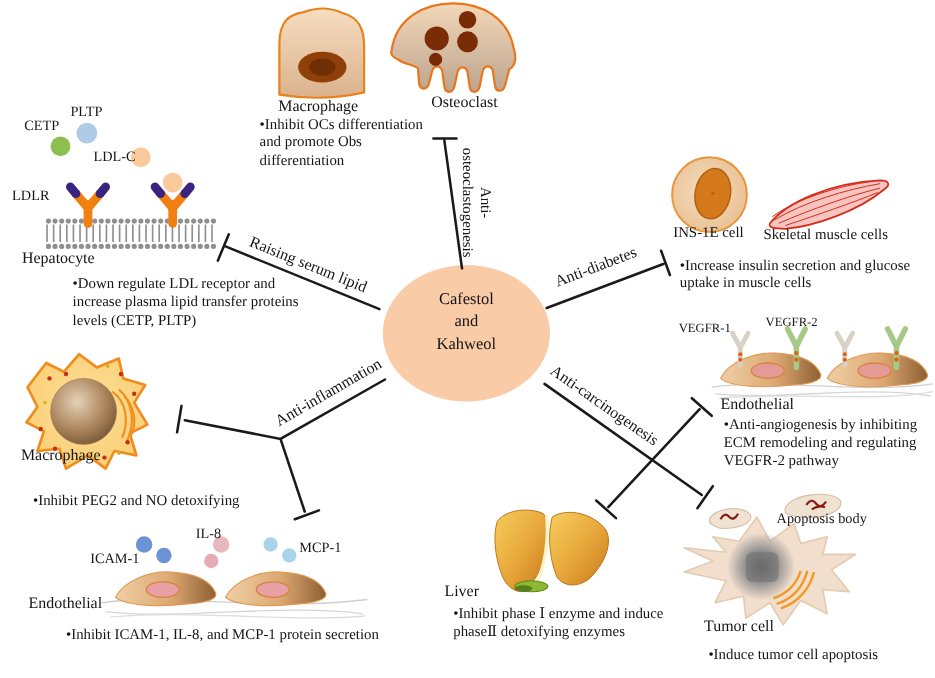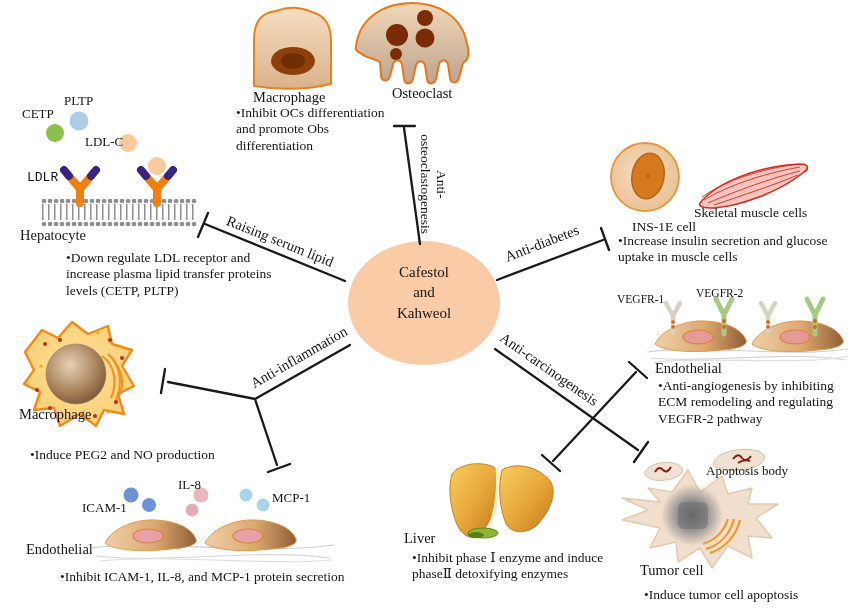--- a/index.html
+++ b/index.html
@@ -253,39 +253,39 @@
   <div class="lbl pathway rot" style="left:205px;top:233px;width:150px;transform:rotate(22deg);">Raising serum lipid</div>
   <div class="lbl pathway rot preline" style="left:360px;top:168px;width:146px;transform:rotate(90deg);font-size:13.5px;line-height:1.2;">Anti-
 osteoclastogenesis</div>
   <div class="lbl pathway rot" style="left:487px;top:235px;width:110px;transform:rotate(-21deg);">Anti-diabetes</div>
   <div class="lbl pathway rot" style="left:229px;top:349px;width:140px;transform:rotate(-30deg);">Anti-inflammation</div>
   <div class="lbl pathway rot" style="left:474px;top:361px;width:150px;transform:rotate(35deg);">Anti-carcinogenesis</div>
 
   <div class="lbl t13" style="left:22px;top:107px;">CETP</div>
   <div class="lbl t13" style="left:64px;top:94px;">PLTP</div>
   <div class="lbl t13" style="left:85px;top:135px;">LDL-C</div>
-  <div class="lbl t13" style="left:27px;top:171px;font-family:Liberation Mono, monospace;">LDLR</div>
+  <div class="lbl t13" style="left:11px;top:171px;">LDLR</div>
   <div class="lbl t14" style="left:20px;top:227px;">Hepatocyte</div>
   <div class="note" style="left:33px;top:250px;width:208px;margin-left:33px;">•Down regulate LDL receptor and increase plasma lipid transfer proteins levels (CETP, PLTP)</div>
 
   <div class="lbl t14" style="left:253px;top:89px;">Macrophage</div>
   <div class="lbl t14" style="left:392px;top:85px;">Osteoclast</div>
   <div class="note" style="left:236px;top:105px;width:162px;">•Inhibit OCs differentiation and promote Obs differentiation</div>
 
-  <div class="lbl t135" style="left:612px;top:219px;margin-left:20px;">INS-1E cell</div>
+  <div class="lbl t135" style="left:612px;top:203px;">INS-1E cell</div>
   <div class="lbl t135" style="left:694px;top:205px;">Skeletal muscle cells</div>
   <div class="note" style="left:618px;top:233px;width:215px;">•Increase insulin secretion and glucose uptake in muscle cells</div>
 
   <div class="lbl t11" style="left:617px;top:293px;">VEGFR-1</div>
   <div class="lbl t11" style="left:696px;top:287px;">VEGFR-2</div>
   <div class="lbl t14" style="left:655px;top:360px;">Endothelial</div>
   <div class="note" style="left:658px;top:378px;width:200px;">•Anti-angiogenesis by inhibiting ECM remodeling and regulating VEGFR-2 pathway</div>
 
   <div class="lbl t14" style="left:19px;top:406px;">Macrophage</div>
-  <div class="note" style="left:30px;top:447px;width:230px;">•Induce PEG2 and NO production</div>
+  <div class="note" style="left:30px;top:447px;width:230px;">•Inhibit PEG2 and NO detoxifying</div>
 
   <div class="lbl t13" style="left:82px;top:501px;">ICAM-1</div>
   <div class="lbl t13" style="left:178px;top:478px;">IL-8</div>
   <div class="lbl t13" style="left:272px;top:491px;">MCP-1</div>
   <div class="lbl t14" style="left:26px;top:541px;">Endothelial</div>
   <div class="note" style="left:60px;top:569px;width:300px;">•Inhibit ICAM-1, IL-8, and MCP-1 protein secretion</div>
 
   <div class="lbl t14" style="left:404px;top:530px;">Liver</div>
   <div class="note" style="left:412px;top:550px;width:206px;">•Inhibit phase Ⅰ enzyme and induce phaseⅡ detoxifying enzymes</div>
 

